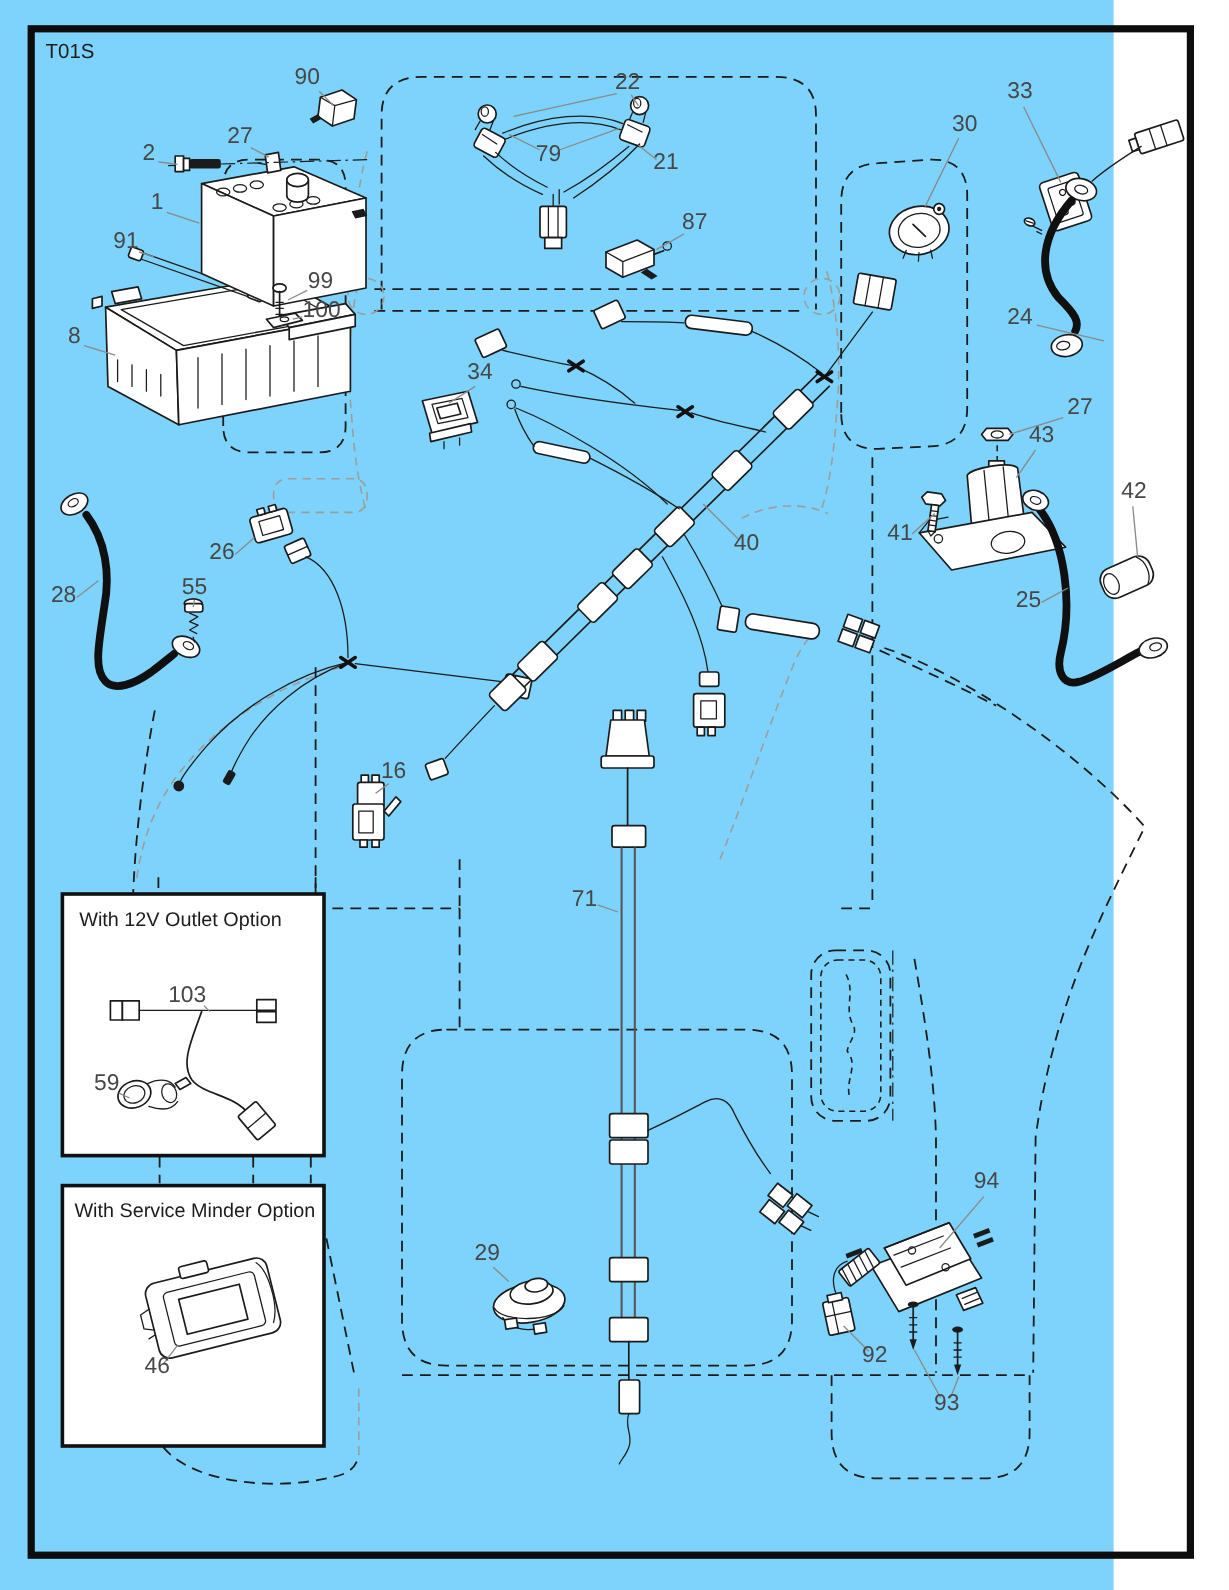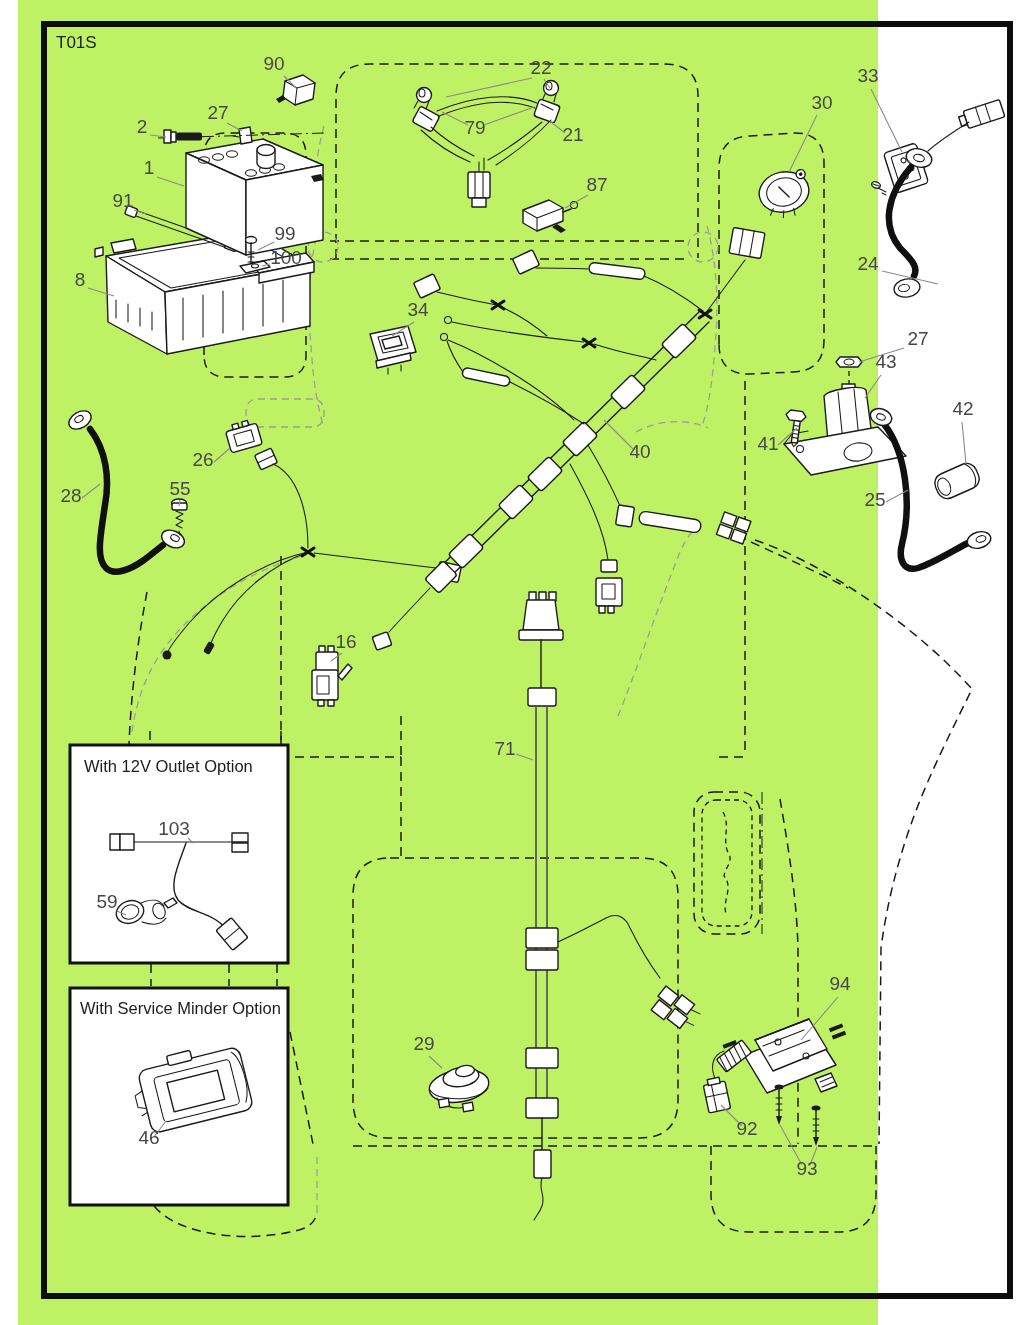--- a/index.html
+++ b/index.html
@@ -1,17 +1,17 @@
 <!DOCTYPE html>
 <html><head>
 <meta charset="utf-8">
 <title>T01S</title>
 <style>
   html,body{margin:0;padding:0;background:#ffffff;}
-  .stage{width:860px;height:1325px;position:relative;background:#bef264;margin-left:18px;}
+  .stage{width:928px;height:1325px;position:relative;background:#7dd3fc;}
   svg{display:block;font-family:"Liberation Sans",sans-serif;}
   .diagram-id{font:17px "Liberation Sans",sans-serif;fill:#1e1e1e;}
   .box-title{font:16.5px "Liberation Sans",sans-serif;fill:#1c1c1c;}
   .part-label{font:19px "Liberation Sans",sans-serif;fill:#474747;text-anchor:middle;}
   .leader{stroke:#8a8a8a;stroke-width:1.1;fill:none;}
   .ln{stroke:#1b1b1b;stroke-width:1.4;fill:none;stroke-linecap:round;stroke-linejoin:round;}
   .thin{stroke:#1b1b1b;stroke-width:1.05;fill:none;stroke-linecap:round;stroke-linejoin:round;}
   .fw{fill:#ffffff;stroke:#1b1b1b;stroke-width:1.4;stroke-linejoin:round;}
   .dk{fill:#1b1b1b;stroke:none;}
   .cable{stroke:#101010;stroke-width:6.5;fill:none;stroke-linecap:round;}

